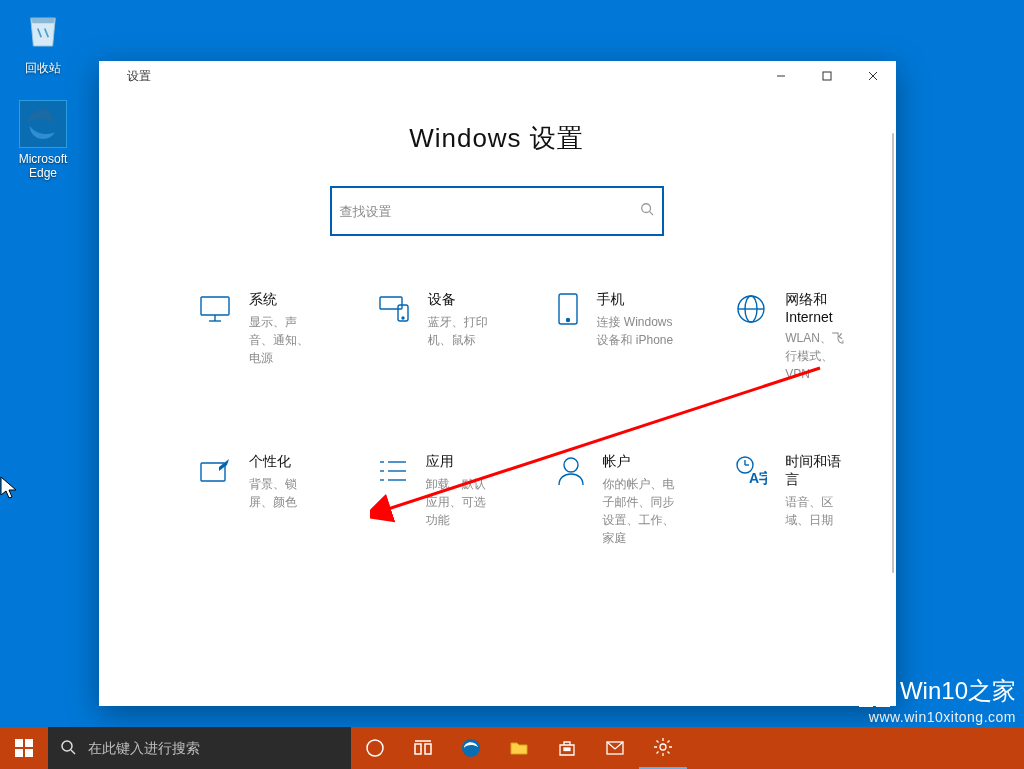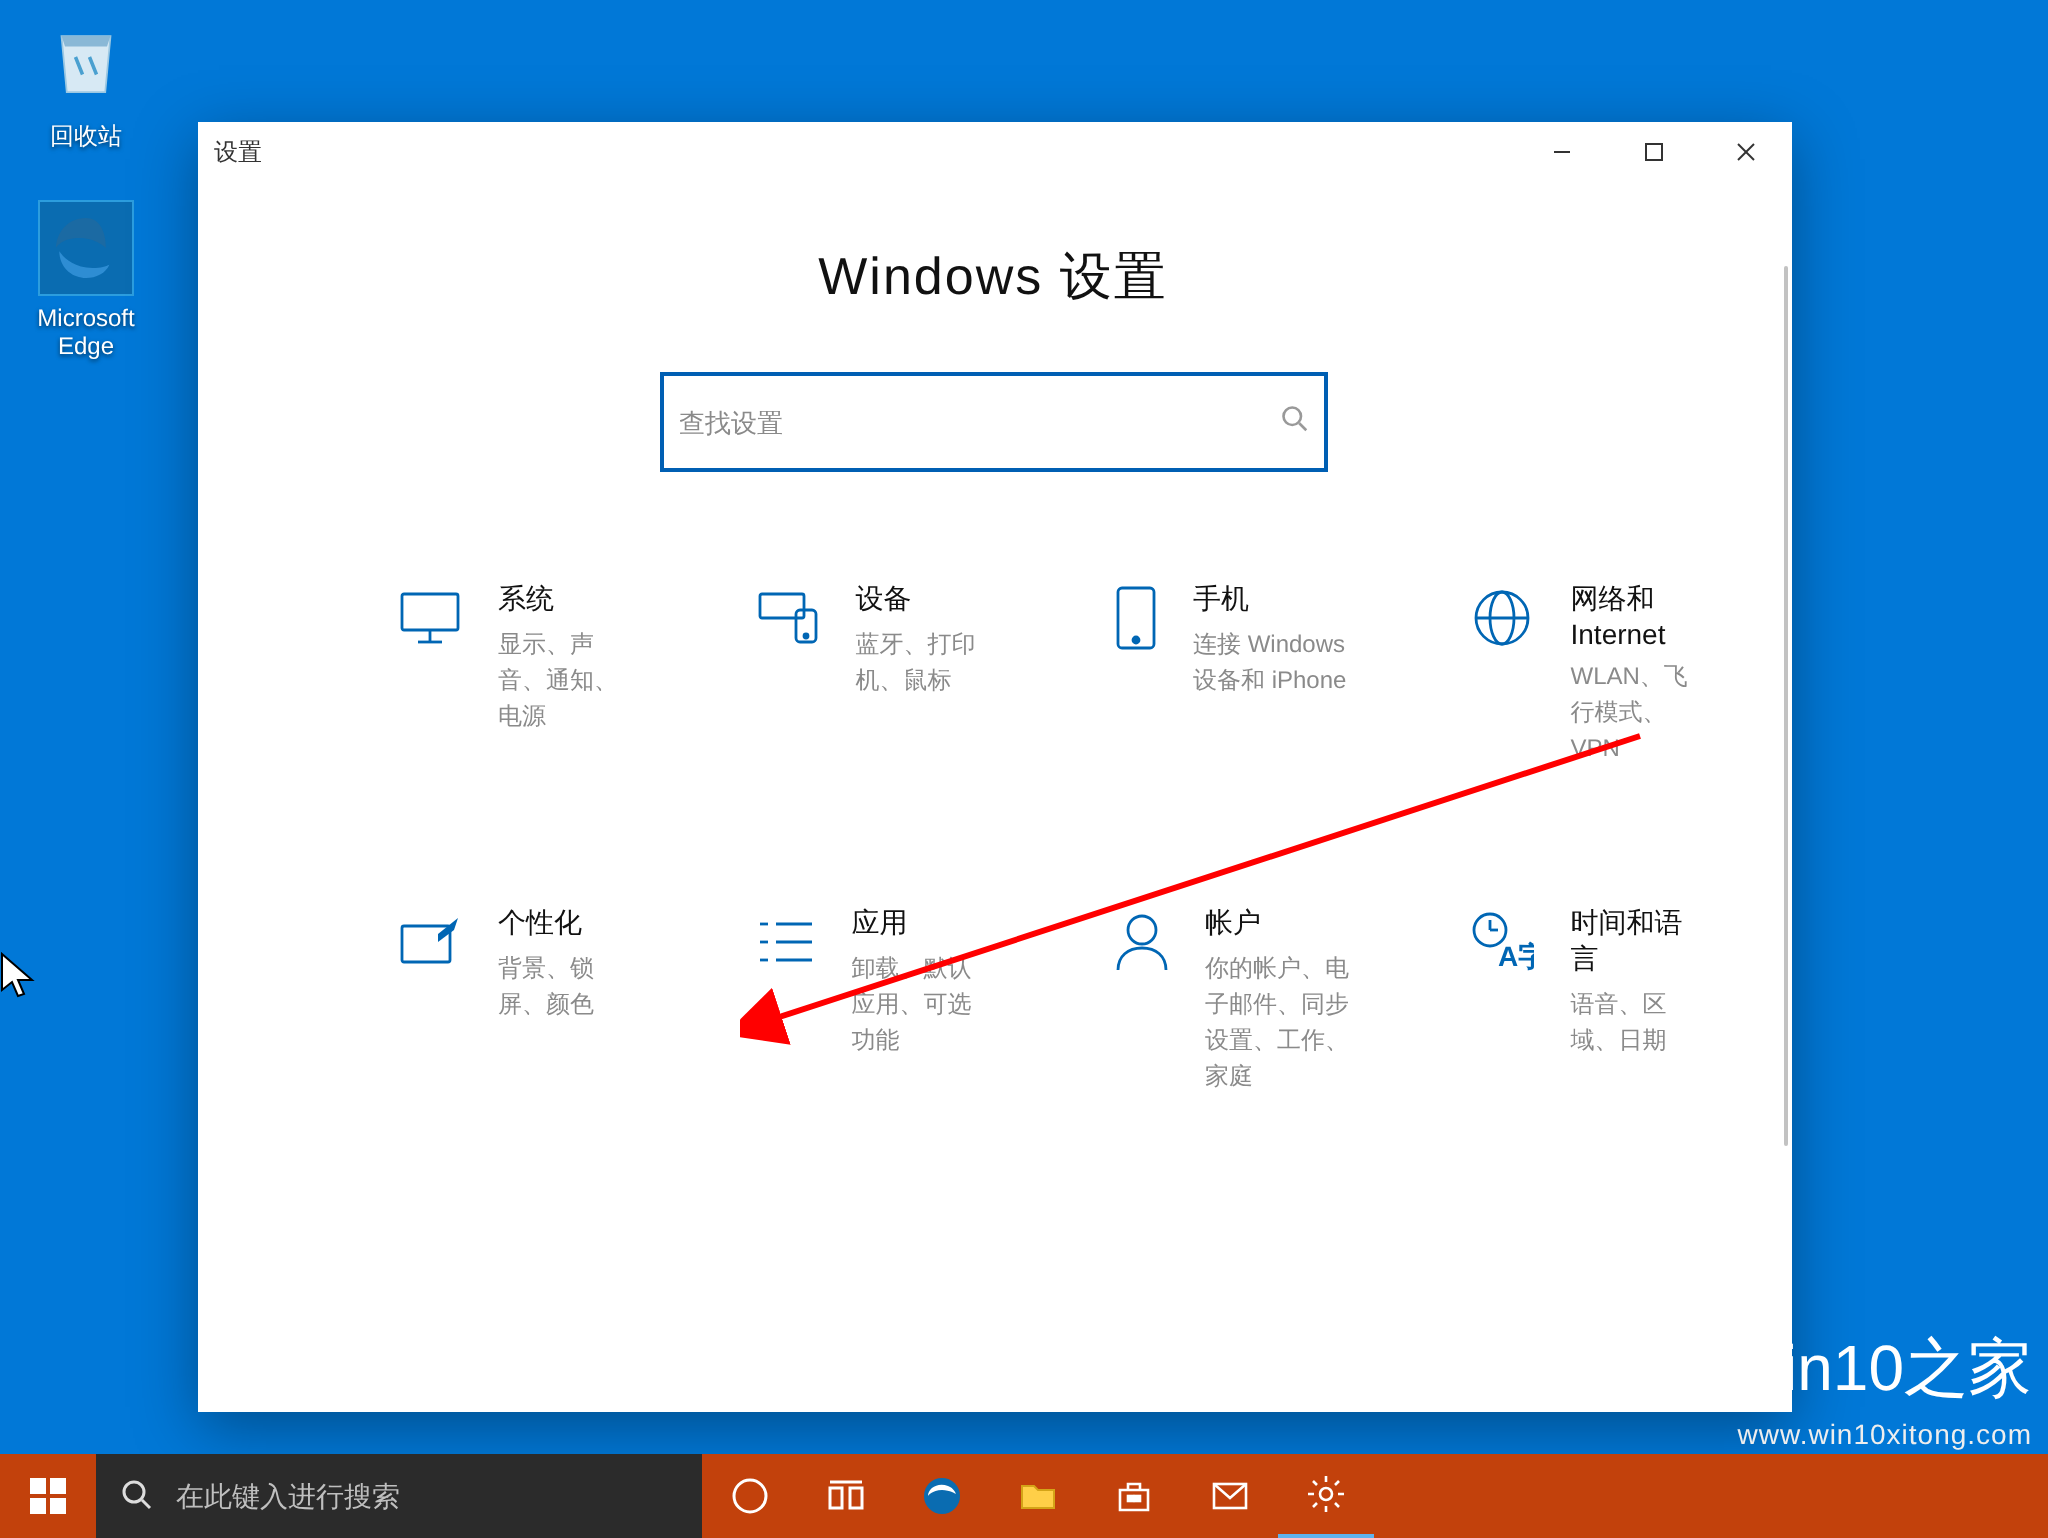--- a/index.html
+++ b/index.html
@@ -7,21 +7,21 @@
 
   
   .desk-icon { position:absolute; width:74px; text-align:center; color:#fff; font-size:12px; text-shadow:0 1px 2px rgba(0,0,0,.6); cursor:pointer;}
   .desk-icon .glyph { width:48px; height:48px; margin:0 auto 4px; display:flex; align-items:center; justify-content:center; }
   .recycle .glyph svg{width:42px;height:42px;}
   .edge .glyph { background:#0a6cb1; border:1px solid #2c9dde;}
 
   
   .win { position:absolute; left:99px; top:61px; width:797px; height:645px; background:#fff; box-shadow:0 8px 30px rgba(0,0,0,.35); }
   .titlebar { height:30px; display:flex; align-items:center; justify-content:space-between; }
-  .titlebar .title { padding-left:8px; font-size:12px; color:#333; }
+  .titlebar .title { padding-left:28px; font-size:12px; color:#333; }
   .winbtns { display:flex; height:100%; }
   .winbtn { width:46px; display:flex; align-items:center; justify-content:center; color:#333; font-size:13px; cursor:pointer;}
   .winbtn svg{width:10px;height:10px;stroke:#333;stroke-width:1;fill:none;}
   .body { position:absolute; top:30px; left:0; right:2px; bottom:0; overflow:hidden; }
   .scrollbar { position:absolute; right:0; top:42px; width:2px; height:440px; background:#c2c2c2; border-radius:2px;}
   h1.page-title { text-align:center; font-size:26px; font-weight:400; color:#111; margin-top:30px; margin-bottom:30px; letter-spacing:1px;}
   .search-wrap { display:flex; justify-content:center; margin-bottom:55px;}
   .search { width:334px; height:50px; border:2px solid #005fb3; display:flex; align-items:center; padding:0 8px; }
   .search input { border:0; outline:0; flex:1; font-size:13px; color:#666; }
   .search input::placeholder{color:#8a8a8a;}
@@ -47,21 +47,21 @@
   .searchbox input::placeholder{color:#bfbfbf;}
   .tb-icon{width:48px;color:#fff;}
   .tb-icon svg{width:20px;height:20px;}
   .tb-icon.active{border-bottom:2px solid #5fb2ee;}
 
   
   .watermark { position:absolute; right:8px; bottom:44px; color:#fff; text-align:right; pointer-events:none;}
   .watermark .logo { display:flex; align-items:center; justify-content:flex-end; gap:10px; }
   .watermark .logo .sq { display:grid; grid-template-columns:repeat(2,14px); grid-template-rows:repeat(2,14px); gap:3px;}
   .watermark .logo .sq div{background:#fff;}
-  .watermark .brand { font-size:32px; font-weight:300;}
+  .watermark .brand { font-size:24px; font-weight:300;}
   .watermark .brand b{font-weight:500;}
   .watermark .url { font-size:14px; color:#eee; margin-top:2px; letter-spacing:.5px;}
 
   .cursor { position:absolute; left:0; top:476px; pointer-events:none; }
 </style>
 </head>
 <body>
 
 <div class="desk-icon recycle" style="left:6px;top:8px">
   <div class="glyph">

